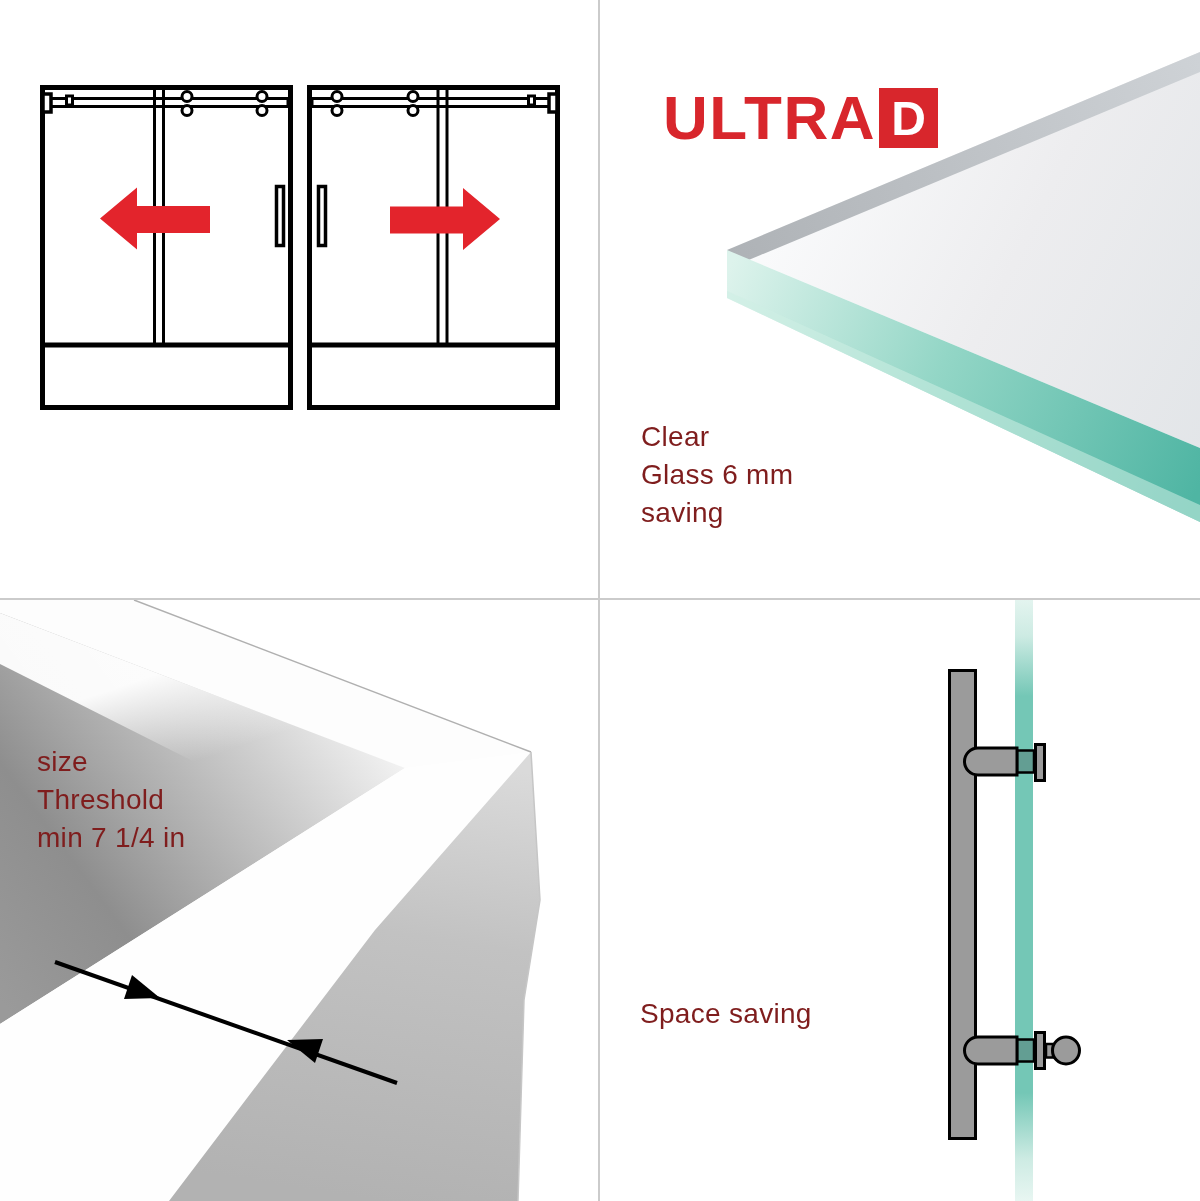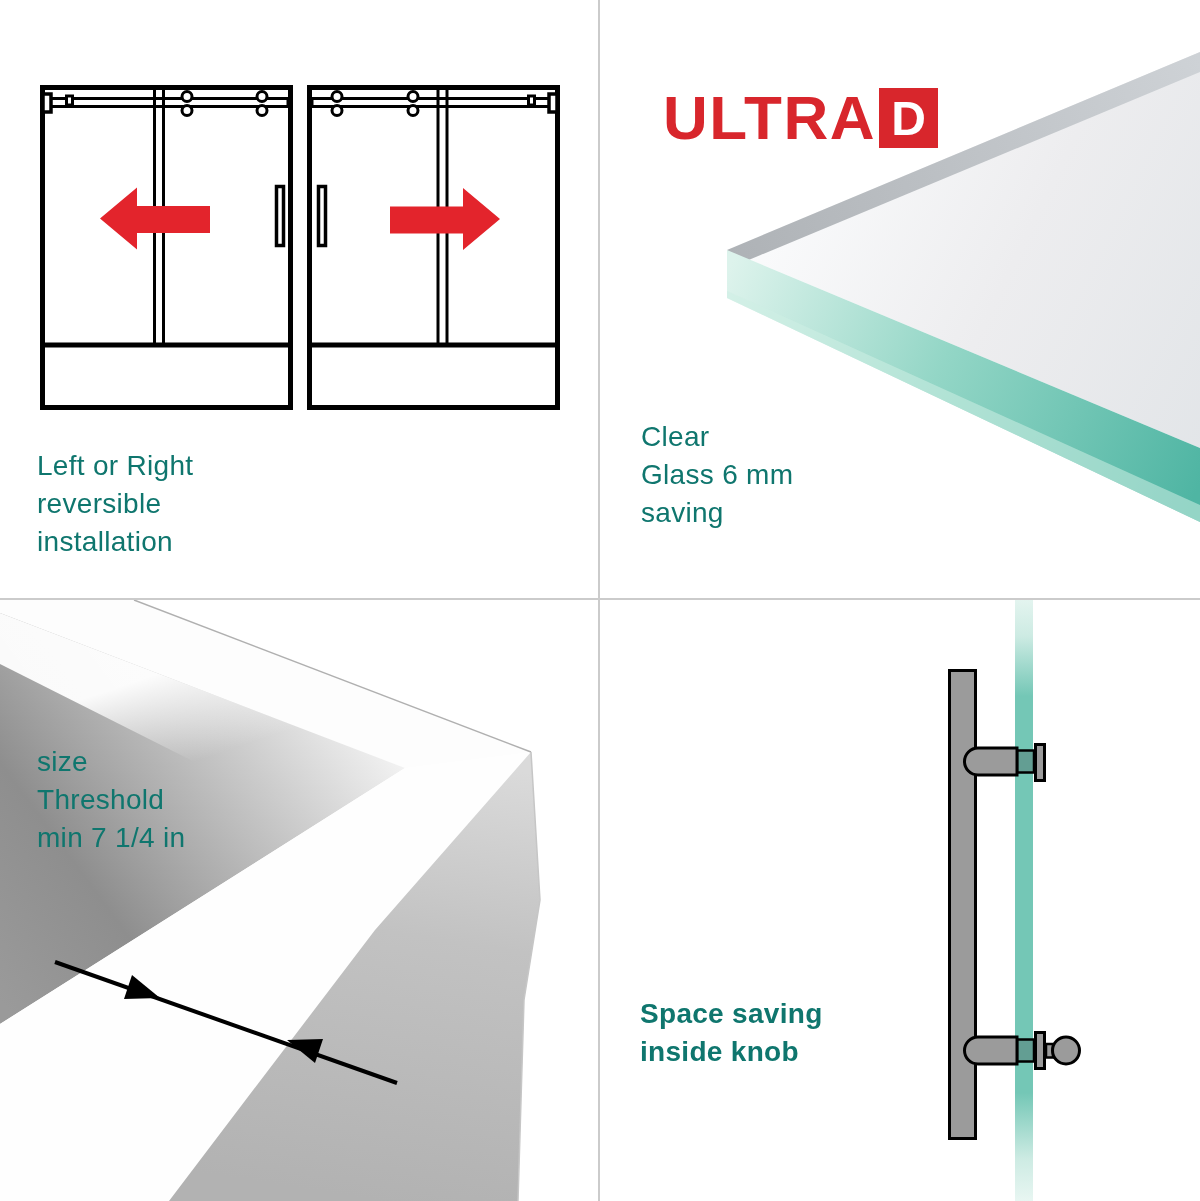--- a/index.html
+++ b/index.html
@@ -6,26 +6,26 @@
   html,body { width:1200px; height:1201px; background:#fff; overflow:hidden;
     font-family:"Liberation Sans","DejaVu Sans",sans-serif; }
   #stage { position:relative; width:1200px; height:1201px; background:#fff; }
   .divider-v { position:absolute; left:598px; top:0; width:2px; height:1201px; background:#cbcbcb; }
   .divider-h { position:absolute; left:0; top:598px; width:1200px; height:2px; background:#cbcbcb; }
   svg.quad { position:absolute; display:block; }
   #svg-doors   { left:0;   top:0;   }
   #svg-glass   { left:600px; top:0; }
   #svg-thresh  { left:0;   top:600px; }
   #svg-knob    { left:600px; top:600px; }
-  .caption { position:absolute; color:#0f766e; font-size:28px; line-height:38px;
+  .caption { position:absolute; color:#7f1d1d; font-size:28px; line-height:38px;
     font-weight:500; letter-spacing:0.3px; white-space:nowrap; }
   #cap-reversible { left:37px;  top:447px; }
   #cap-glass      { left:641px; top:418px; }
   #cap-threshold  { left:37px;  top:743px; }
-  #cap-knob       { left:640px; top:995px;font-weight:bold; }
+  #cap-knob       { left:640px; top:995px; }
   #logo { position:absolute; left:663px; top:88px; height:62px; display:flex; align-items:flex-start; }
   #logo .word { color:var(--brand-red,#d8262c); font-weight:700; font-size:62px;
     letter-spacing:1.5px; line-height:60px; }
   #logo .badge { width:59px; height:60px; margin-left:3px; background:var(--brand-red,#d8262c);
     color:#fff; font-weight:700; font-size:48px; display:flex; align-items:center;
     justify-content:center; }
 </style>
 </head>
 <body>
 
@@ -58,25 +58,20 @@
       <line x1="438" y1="90" x2="438" y2="343" stroke="#000" stroke-width="3"></line>
       <line x1="447" y1="90" x2="447" y2="343" stroke="#000" stroke-width="3"></line>
       <circle cx="337" cy="96.5" r="5" fill="#fff" stroke="#000" stroke-width="3"></circle>
       <circle cx="337" cy="110.5" r="5" fill="#fff" stroke="#000" stroke-width="3"></circle>
       <circle cx="413" cy="96.5" r="5" fill="#fff" stroke="#000" stroke-width="3"></circle>
       <circle cx="413" cy="110.5" r="5" fill="#fff" stroke="#000" stroke-width="3"></circle>
       <rect x="318.5" y="186.5" width="7" height="59" fill="#fff" stroke="#000" stroke-width="3.5"></rect>
       <polygon points="500,219 463,188 463,206.5 390,206.5 390,233.5 463,233.5 463,250" fill="var(--arrow-red,#e3242c)"></polygon>
     </g>
   </svg>
-  <div class="caption" id="cap-reversible">
-    <div>Left or Right</div>
-    <div>reversible</div>
-    <div>installation</div>
-  </div>
 
   <svg id="svg-glass" class="quad" width="600" height="600" viewBox="0 0 600 600">
     <defs>
       <linearGradient id="gTop" x1="127" y1="250" x2="600" y2="480" gradientUnits="userSpaceOnUse">
         <stop offset="0" stop-color="#fbfcfd"></stop>
           <stop offset="0.5" stop-color="#ededef"></stop>
         <stop offset="1" stop-color="#e2e5e8"></stop>
       </linearGradient>
       <linearGradient id="gBack" x1="127" y1="255" x2="600" y2="60" gradientUnits="userSpaceOnUse">
         <stop offset="0" stop-color="#aeb2b6"></stop>
@@ -170,18 +165,17 @@
     <g>
       <rect x="417" y="439.5" width="17" height="22" fill="var(--stem-teal,#639e93)" stroke="#000" stroke-width="2.5"></rect>
       <path d="M 417 437 L 378 437 A 13.5 13.5 0 0 0 378 464 L 417 464 Z" fill="var(--metal-gray,#9b9b9b)" stroke="#000" stroke-width="3"></path>
       <rect x="435.5" y="432.5" width="9" height="36" fill="var(--metal-gray,#9b9b9b)" stroke="#000" stroke-width="3"></rect>
       <rect x="446" y="444" width="7" height="13.5" fill="var(--metal-gray,#9b9b9b)" stroke="#000" stroke-width="2.5"></rect>
       <circle cx="466" cy="450.5" r="13.5" fill="var(--metal-gray,#9b9b9b)" stroke="#000" stroke-width="3"></circle>
     </g>
   </svg>
   <div class="caption" id="cap-knob">
     <div>Space saving</div>
-    <div>inside knob</div>
   </div>
 
   <div class="divider-v"></div>
   <div class="divider-h"></div>
 </div>
 
 </body></html>

